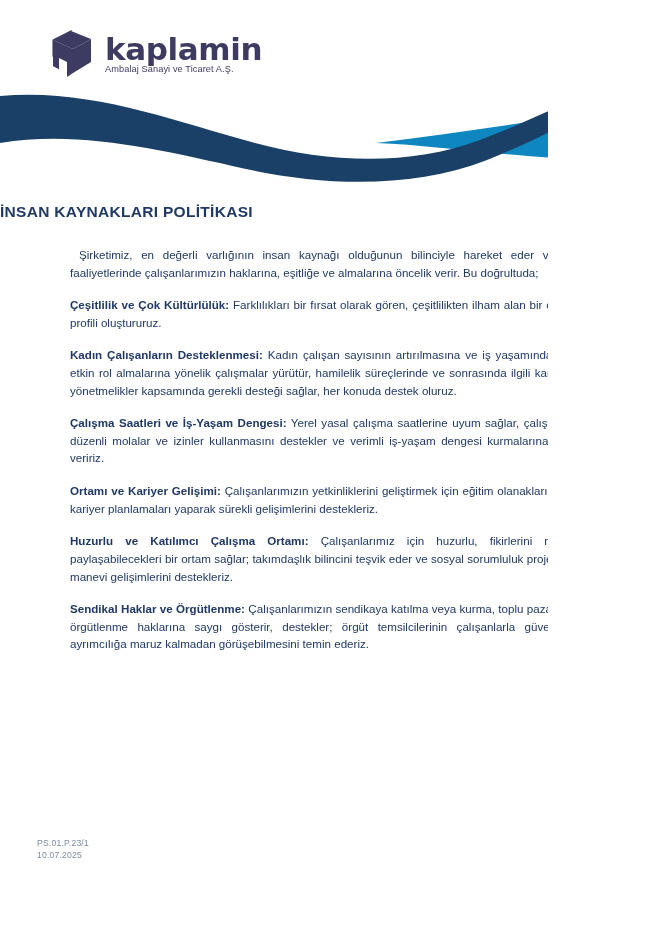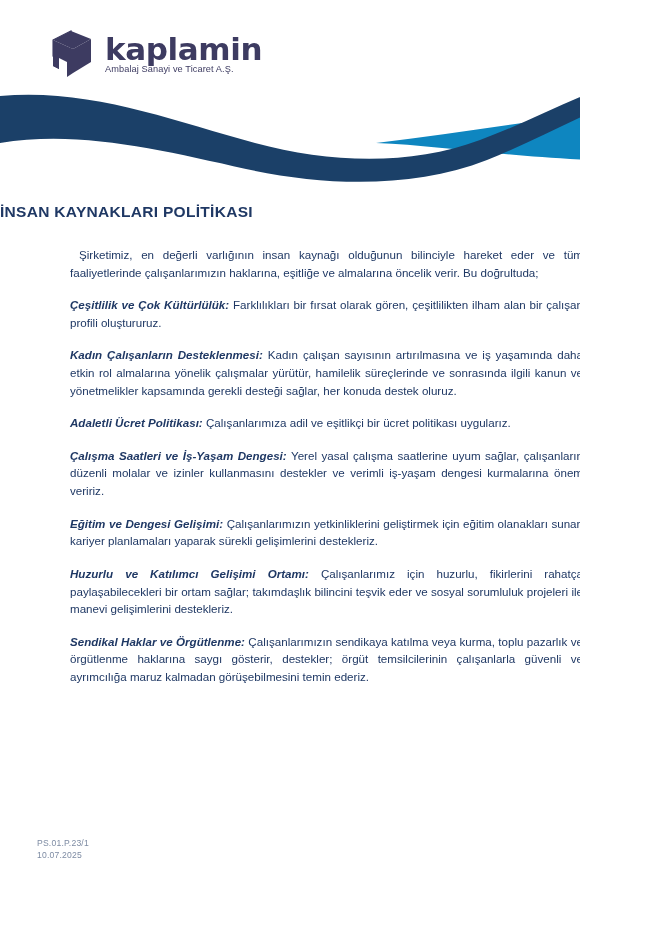--- a/index.html
+++ b/index.html
@@ -9,21 +9,20 @@
     background: #ffffff;
   }
   .page {
     position: relative;
     width: 548px;
     height: 926px;
     background: #ffffff;
     overflow: hidden;
     font-family: "Liberation Sans", sans-serif;
     color: #1F3864;
-    padding-left: 32px;
   }
 
   
   .header-banner {
     position: absolute;
     top: 0;
     left: 0;
     width: 652px;
     height: 185px;
     pointer-events: none;
@@ -95,21 +94,20 @@
   .para {
     font-size: 11.6px;
     line-height: 1.52;
     text-align: justify;
     color: #1F3864;
     margin: 0 0 15px 0;
   }
   .para.intro { text-indent: 9px; }
   .para .lead {
     font-weight: bold;
-    font-style: italic;
   }
 
   
   .footer {
     position: absolute;
     left: 37px;
     top: 837px;
     font-size: 8.6px;
     line-height: 1.42;
     color: #7D8BA3;
@@ -167,37 +165,33 @@
       <span class="lead">Çeşitlilik ve Çok Kültürlülük:</span>
       <span>Farklılıkları bir fırsat olarak gören, çeşitlilikten ilham alan bir çalışan profili oluştururuz.</span>
     </p>
 
 
     <p class="para">
       <span class="lead">Kadın Çalışanların Desteklenmesi:</span>
       <span>Kadın çalışan sayısının artırılmasına ve iş yaşamında daha etkin rol almalarına yönelik çalışmalar yürütür, hamilelik süreçlerinde ve sonrasında ilgili kanun ve yönetmelikler kapsamında gerekli desteği sağlar, her konuda destek oluruz.</span>
     </p>
 
-    <p class="para">
-      <span class="lead">Adaletli Ücret Politikası:</span>
-      <span>Çalışanlarımıza adil ve eşitlikçi bir ücret politikası uygularız.</span>
-    </p>
 
     <p class="para">
       <span class="lead">Çalışma Saatleri ve İş-Yaşam Dengesi:</span>
       <span>Yerel yasal çalışma saatlerine uyum sağlar, çalışanların düzenli molalar ve izinler kullanmasını destekler ve verimli iş-yaşam dengesi kurmalarına önem veririz.</span>
     </p>
 
     <p class="para">
-      <span class="lead">Eğitim ve Dengesi Gelişimi:</span>
+      <span class="lead">Ortamı ve Kariyer Gelişimi:</span>
       <span>Çalışanlarımızın yetkinliklerini geliştirmek için eğitim olanakları sunar, kariyer planlamaları yaparak sürekli gelişimlerini destekleriz.</span>
     </p>
 
     <p class="para">
-      <span class="lead">Huzurlu ve Katılımcı Gelişimi Ortamı:</span>
+      <span class="lead">Huzurlu ve Katılımcı Çalışma Ortamı:</span>
       <span>Çalışanlarımız için huzurlu, fikirlerini rahatça paylaşabilecekleri bir ortam sağlar; takımdaşlık bilincini teşvik eder ve sosyal sorumluluk projeleri ile manevi gelişimlerini destekleriz.</span>
     </p>
 
     <p class="para">
       <span class="lead">Sendikal Haklar ve Örgütlenme:</span>
       <span>Çalışanlarımızın sendikaya katılma veya kurma, toplu pazarlık ve örgütlenme haklarına saygı gösterir, destekler; örgüt temsilcilerinin çalışanlarla güvenli ve ayrımcılığa maruz kalmadan görüşebilmesini temin ederiz.</span>
     </p>
 
   </div>
 

